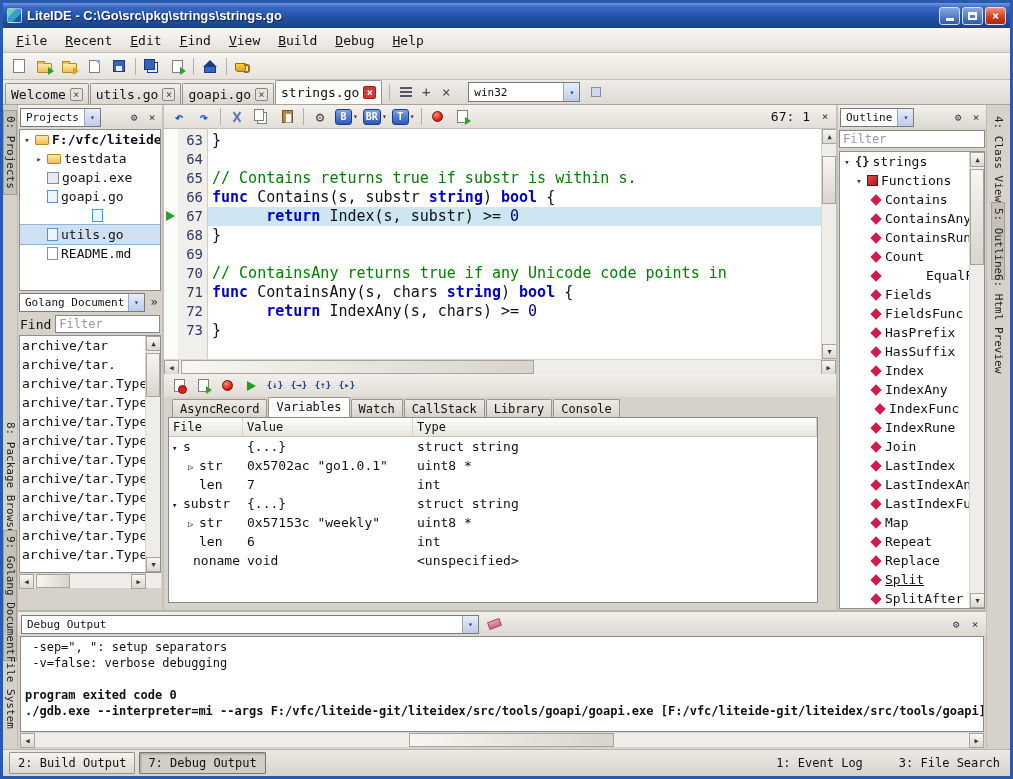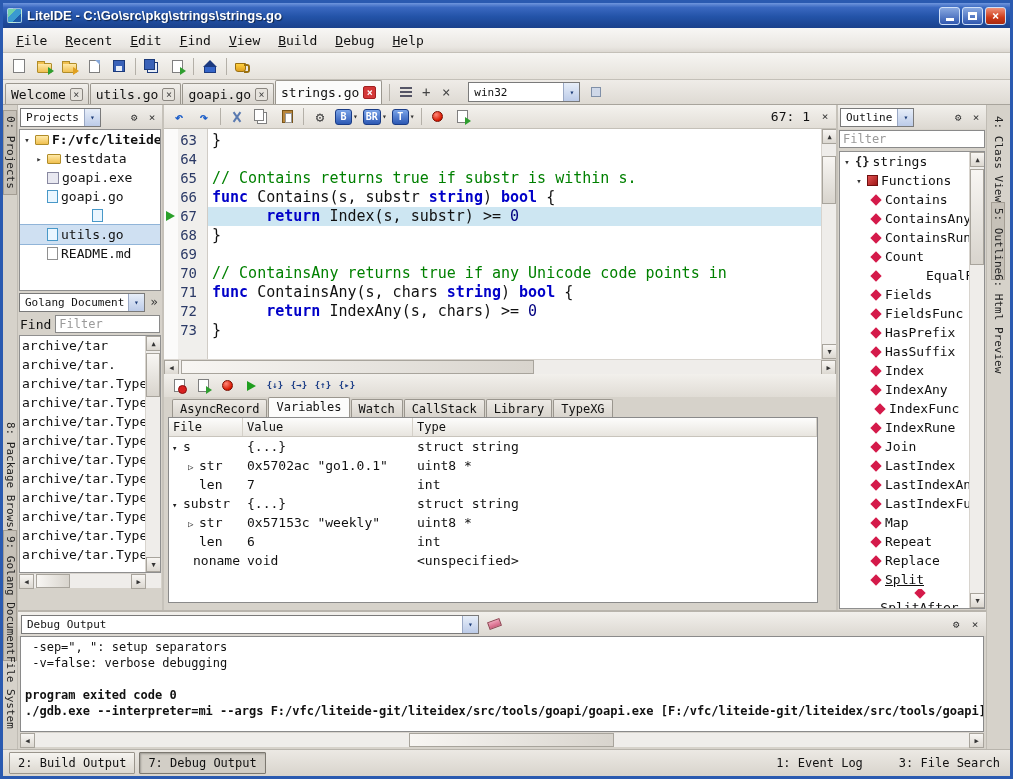--- a/index.html
+++ b/index.html
@@ -155,21 +155,21 @@
     background:linear-gradient(#f4f2ee,#e2ded7);border-bottom:1px solid #c4c0b8}
   .etb .tbtn{height:20px}
   .etb-icons{display:flex;align-items:center;gap:1px}
   .pos{margin-left:auto;padding:0 6px}
   .editor{height:230px;display:flex;background:#fff;overflow:hidden}
   .marker-col{width:14px;flex:0 0 auto;background:#fbfbfa;padding-top:2px}
   .mrow{height:19px;position:relative}
   .cur-arrow{position:absolute;left:2px;top:4px;width:0;height:0;
     border-left:9px solid #2aa02a;border-top:5px solid transparent;border-bottom:5px solid transparent}
   .gutter{width:30px;flex:0 0 auto;background:#f0efec;border-right:1px solid #d0ccc6;
-    text-align:right;padding:2px 10px 0 0;color:#2b3a66;font-size:14px}
+    text-align:right;padding:2px 4px 0 0;color:#2b3a66;font-size:14px}
   .lnum{height:19px;line-height:19px}
   .code{flex:1;min-width:0;overflow:hidden;font-size:15px;white-space:pre;padding:2px 0 0 4px}
   .cline{height:19px;line-height:19px}
   .cline.cur{background:var(--curline,#cde6f2);margin-left:-4px;padding-left:4px}
   .tk-k{color:var(--kw,#0000c8);font-weight:bold}
   .tk-c{color:var(--comment,#008000)}
   .tk-n{color:var(--num,#000080)}
 
   
   .dtb{height:23px;display:flex;align-items:center;gap:2px;padding:0 4px;
@@ -544,21 +544,21 @@
               <span class="dbtn">
                 <span class="gtxt dtxt">{▸}</span>
               </span>
             </div>
           <div class="dtabs">
               <div class="dtab">AsyncRecord</div>
               <div class="dtab active">Variables</div>
               <div class="dtab">Watch</div>
               <div class="dtab">CallStack</div>
               <div class="dtab">Library</div>
-              <div class="dtab">TypeXG</div>
+              <div class="dtab">Console</div>
             </div>
           <div class="vars">
               <div class="vhead">
                 <span class="vhc">File</span>
                 <span class="vhc">Value</span>
                 <span class="vhc">Type</span>
               </div>
               <div class="vrow">
                 <span class="vc" style="padding-left: 3px;"><i class="vexp">▾</i><span class="vname">s</span></span>
                 <span class="vc">{...}</span>
@@ -699,21 +699,21 @@
                   <span class="olabel">Repeat</span>
                 </div>
                 <div class="orow" style="padding-left: 30px;">
                   <i class="o-diamond"></i>
                   <span class="olabel">Replace</span>
                 </div>
                 <div class="orow" style="padding-left: 30px; text-decoration: underline;">
                   <i class="o-diamond"></i>
                   <span class="olabel">Split</span>
                 </div>
-                <div class="orow" style="padding-left: 30px; flex-direction: column;">
+                <div class="orow" style="padding-left: 30px;">
                   <i class="o-diamond"></i>
                   <span class="olabel">SplitAfter</span>
                 </div>
               </div>
             <div class="sbv">
               <span class="sbtn2">▲</span>
               <span class="track">
                   <span class="sth" style="top:2px;height:96px"></span>
                 </span>
               <span class="sbtn2">▼</span>

